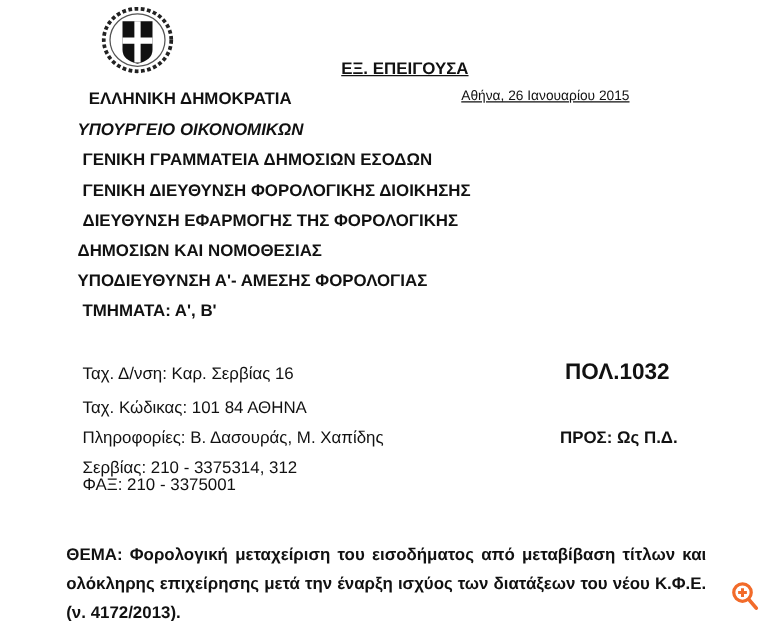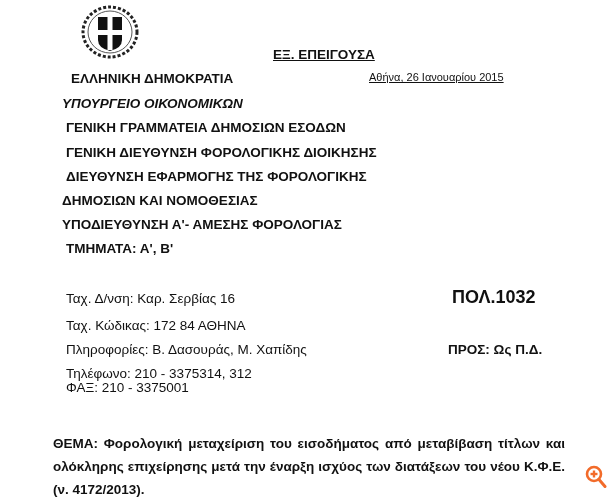--- a/index.html
+++ b/index.html
@@ -43,27 +43,27 @@
 <div class="abs hdr" style="left:66px;top:145px;">ΓΕΝΙΚΗ ΔΙΕΥΘΥΝΣΗ ΦΟΡΟΛΟΓΙΚΗΣ ΔΙΟΙΚΗΣΗΣ</div>
 <div class="abs hdr" style="left:66px;top:169px;">ΔΙΕΥΘΥΝΣΗ ΕΦΑΡΜΟΓΗΣ ΤΗΣ ΦΟΡΟΛΟΓΙΚΗΣ</div>
 <div class="abs hdr" style="left:62px;top:193px;">ΔΗΜΟΣΙΩΝ ΚΑΙ ΝΟΜΟΘΕΣΙΑΣ</div>
 <div class="abs hdr" style="left:62px;top:217px;">ΥΠΟΔΙΕΥΘΥΝΣΗ Α'- ΑΜΕΣΗΣ ΦΟΡΟΛΟΓΙΑΣ</div>
 <div class="abs hdr" style="left:66px;top:241px;">ΤΜΗΜΑΤΑ: Α', Β'</div>
 
 <div class="abs info" style="left:66px;top:291px;">
   <span class="b">Ταχ. Δ/νση:</span><span> Καρ. Σερβίας 16</span>
 </div>
 <div class="abs info" style="left:66px;top:318px;">
-  <span class="b">Ταχ. Κώδικας:</span><span> 172 84 ΑΘΗΝΑ</span>
+  <span class="b">Ταχ. Κώδικας:</span><span> 101 84 ΑΘΗΝΑ</span>
 </div>
 <div class="abs info" style="left:66px;top:342px;">
   <span class="b">Πληροφορίες:</span><span> Β. Δασουράς, Μ. Χαπίδης</span>
 </div>
 <div class="abs info" style="left:66px;top:366px;">
-  <span class="b">Τηλέφωνο:</span><span> 210 - 3375314, 312</span>
+  <span class="b">Σερβίας:</span><span> 210 - 3375314, 312</span>
 </div>
 <div class="abs info" style="left:66px;top:380px;">
   <span class="b">ΦΑΞ:</span><span> 210 - 3375001</span>
 </div>
 
 <div class="abs pol">ΠΟΛ.1032</div>
 <div class="abs pros">ΠΡΟΣ: Ως Π.Δ.</div>
 
 <div class="subject">ΘΕΜΑ: Φορολογική μεταχείριση του εισοδήματος από μεταβίβαση τίτλων και ολόκληρης επιχείρησης μετά την έναρξη ισχύος των διατάξεων του νέου Κ.Φ.Ε. (ν. 4172/2013).</div>
 

